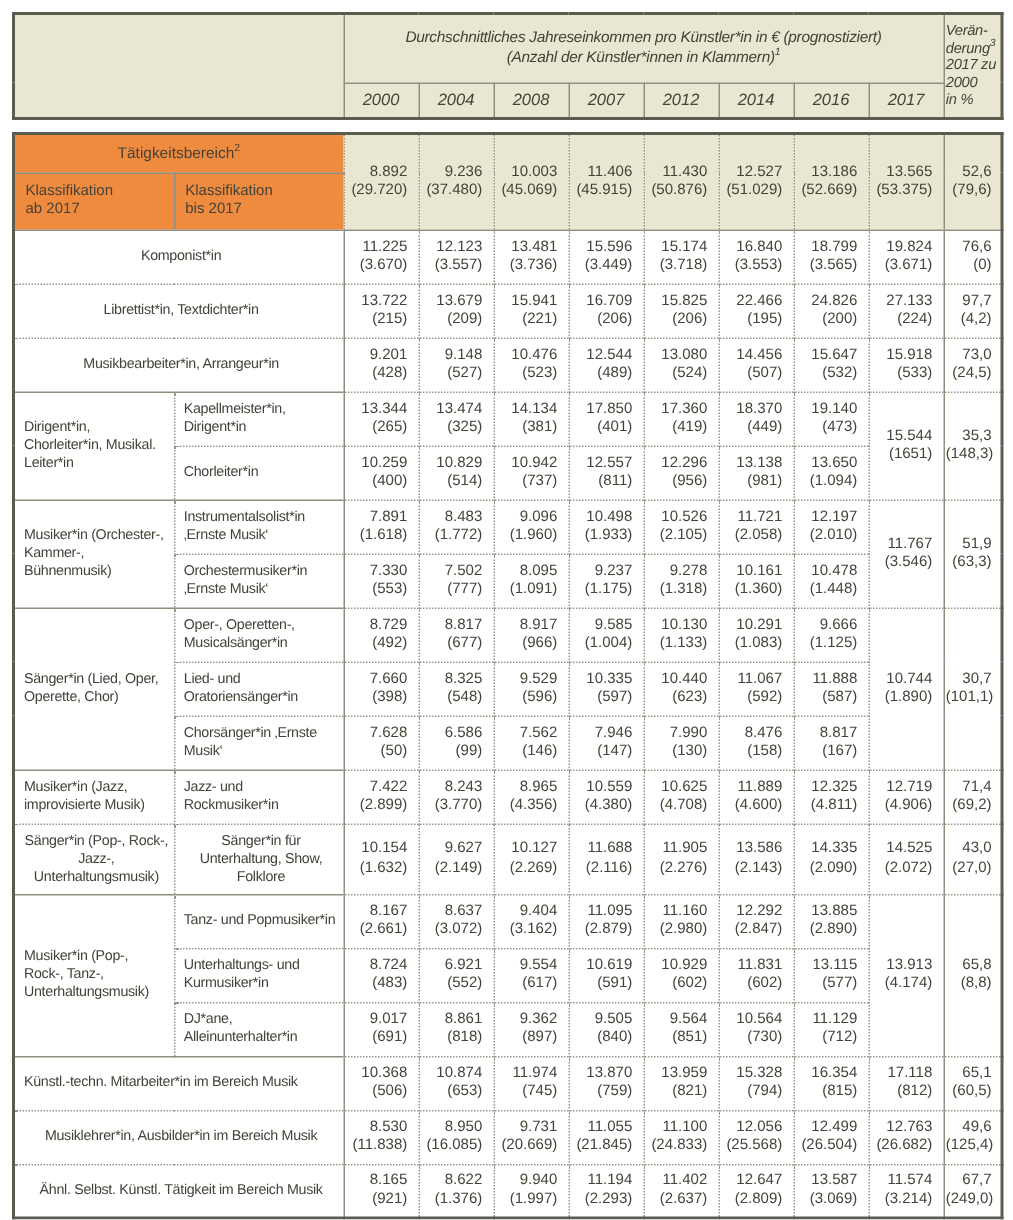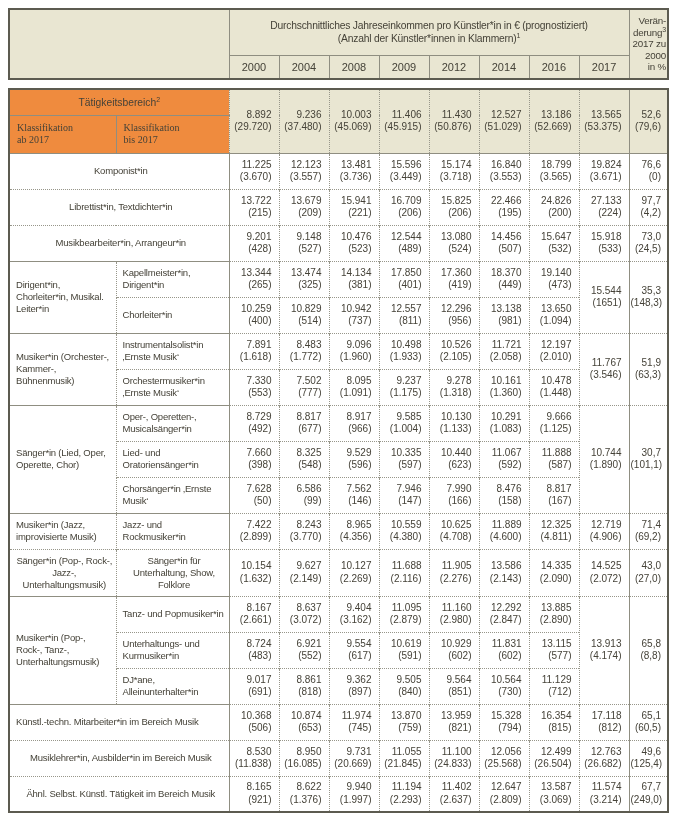--- a/index.html
+++ b/index.html
@@ -9,38 +9,38 @@
     --beige:#e9e6d2;
     --orange:#ef8b3e;
     --ink:#454238;
   }
   html,body{margin:0;padding:0;background:#ffffff;}
   body{width:675px;height:813px;font-family:"Liberation Sans","DejaVu Sans",sans-serif;color:var(--ink);}
   .page{padding:8px 0 0 8px;}
   table{border-collapse:collapse;table-layout:fixed;}
   .hdr,.bodytbl{width:659px;}
   .hdr{border:2px solid var(--outer);margin-bottom:8px;}
-  .hdr td{background:var(--beige);border:1px solid var(--line);vertical-align:middle;}
+  .hdr td{background:var(--beige);border:1px solid var(--line);vertical-align:middle;font-style:italic;}
   .hdr .title{ text-align:center;font-size:10.3px;line-height:13px;letter-spacing:-0.2px;}
   .hdr tr.trow{height:46px;}
   .hdr tr.yrow{height:24px;}
   .hdr .year{text-align:center;font-size:11px;}
-  .hdr .chghdr{text-align:right;font-size:9.8px;line-height:11.5px;letter-spacing:-0.2px;}
+  .hdr .chghdr{text-align:left;font-size:9.8px;line-height:11.5px;letter-spacing:-0.2px;}
   sup{font-size:7px;line-height:0;vertical-align:super;}
 
   .bodytbl{border:2px solid var(--outer);}
   .bodytbl td{vertical-align:middle;}
   .bodytbl tr{height:36px;}
   .bodytbl tr.orow1{height:26px;}
   .bodytbl tr.orow2{height:38px;}
   .bodytbl tr.tall{height:47px;}
 
   .orange{background:var(--orange);}
   .tb{text-align:center;font-size:10.3px;border-bottom:1px solid var(--line);}
-  .klass{font-size:10px;line-height:12.5px;padding:3px 2px 3px 7px;border-bottom:1px solid var(--line);border-left:1px solid var(--line);font-family:Liberation Serif, serif;}
+  .klass{font-size:10px;line-height:12.5px;padding:3px 2px 3px 7px;border-bottom:1px solid var(--line);border-left:1px solid var(--line);}
   .beigec{background:var(--beige);border-bottom:1px solid var(--line);}
 
   .num,.chg{text-align:right;font-size:10px;}
   .num{padding-right:7px;border-left:1px dotted var(--dot);border-top:1px dotted var(--dot);}
   .chg{padding-right:6px;border-left:1px solid var(--line);border-top:1px dotted var(--dot);}
   .num .v,.num .c,.chg .v,.chg .c{line-height:12.5px;}
 
   .lbl{padding:2px 3px 2px 6px;font-size:9.5px;line-height:12px;letter-spacing:-0.2px;border-top:1px dotted var(--dot);}
   .lbl1{border-right:1px dotted var(--dot);}
   .lbl2{border-right:1px solid var(--line);}
@@ -80,21 +80,21 @@
           <div><span>derung</span><sup>3</sup></div>
           <div>2017 zu</div>
           <div>2000</div>
           <div>in %</div>
         </td>
       </tr>
       <tr class="yrow" id="year-row">
           <td class="year">2000</td>
           <td class="year">2004</td>
           <td class="year">2008</td>
-          <td class="year">2009</td>
+          <td class="year">2007</td>
           <td class="year">2012</td>
           <td class="year">2014</td>
           <td class="year">2016</td>
           <td class="year">2017</td>
         </tr>
     </tbody>
   </table>
 
   <table class="bodytbl">
     <colgroup>
@@ -503,21 +503,21 @@
           <td class="num">
             <div class="v">7.562</div>
             <div class="c">(146)</div>
           </td>
           <td class="num">
             <div class="v">7.946</div>
             <div class="c">(147)</div>
           </td>
           <td class="num">
             <div class="v">7.990</div>
-            <div class="c">(166)</div>
+            <div class="c">(130)</div>
           </td>
           <td class="num">
             <div class="v">8.476</div>
             <div class="c">(158)</div>
           </td>
           <td class="num">
             <div class="v">8.817</div>
             <div class="c">(167)</div>
           </td>
         </tr>

